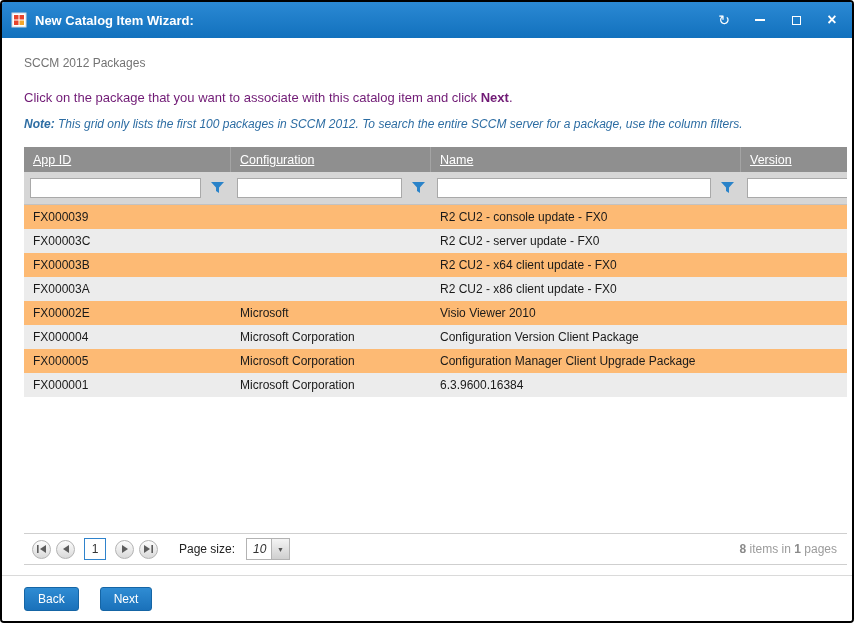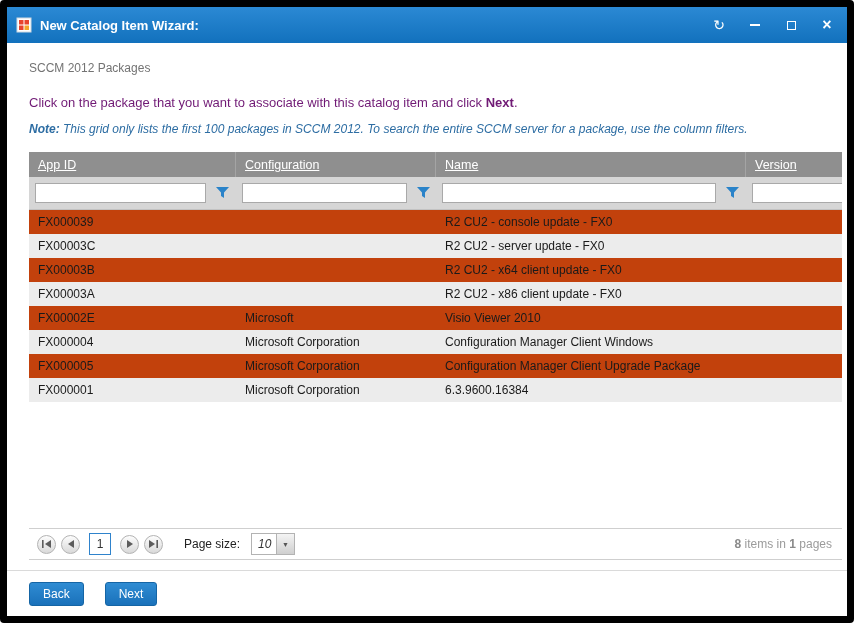--- a/index.html
+++ b/index.html
@@ -4,21 +4,21 @@
 <style>
   * { box-sizing: border-box; }
   html,body { margin:0; padding:0; }
   body {
     width:854px; height:623px;
     font-family:"Liberation Sans", sans-serif;
     background:#fff;
   }
   .window {
     width:854px; height:623px;
-    border:7px solid #000000;
+    border:2px solid #000000;
     border-radius:4px;
     display:flex; flex-direction:column;
     overflow:hidden;
     background:#fff;
   }
   
   .titlebar {
     height:36px; flex:0 0 36px;
     background:linear-gradient(#2b89d4, #1271bd);
     display:flex; align-items:center;
@@ -98,21 +98,21 @@
     flex:0 0 24px;
     width:24px; height:24px;
     border:none; background:transparent;
     display:flex; align-items:center; justify-content:center;
     cursor:pointer; padding:0;
   }
   .grid-rows { flex:1 1 auto; background:#fff; overflow:hidden; min-height:0; }
   .grid-row {
     height:24px; align-items:center;
     font-size:12px; color:#1a1a1a;
-    background:#c2410c; cursor:pointer;
+    background:#fdba74; cursor:pointer;
   }
   .grid-row.alt { background:#ececec; }
   .cell { padding-left:9px; overflow:hidden; white-space:nowrap; }
   
   .pager {
     flex:0 0 32px; height:32px;
     border-top:1px solid #cfcfcf;
     border-bottom:1px solid #cfcfcf;
     display:flex; align-items:center;
     gap:5px; padding:0 10px 0 8px;
@@ -263,21 +263,21 @@
           </div>
           <div class="grid-row">
             <div class="cell">FX00002E</div>
             <div class="cell">Microsoft</div>
             <div class="cell">Visio Viewer 2010</div>
             <div class="cell"></div>
           </div>
           <div class="grid-row alt">
             <div class="cell">FX000004</div>
             <div class="cell">Microsoft Corporation</div>
-            <div class="cell">Configuration Manager Client Windows</div>
+            <div class="cell">Configuration Version Client Package</div>
             <div class="cell"></div>
           </div>
           <div class="grid-row">
             <div class="cell">FX000005</div>
             <div class="cell">Microsoft Corporation</div>
             <div class="cell">Configuration Manager Client Upgrade Package</div>
             <div class="cell"></div>
           </div>
           <div class="grid-row alt">
             <div class="cell">FX000001</div>

